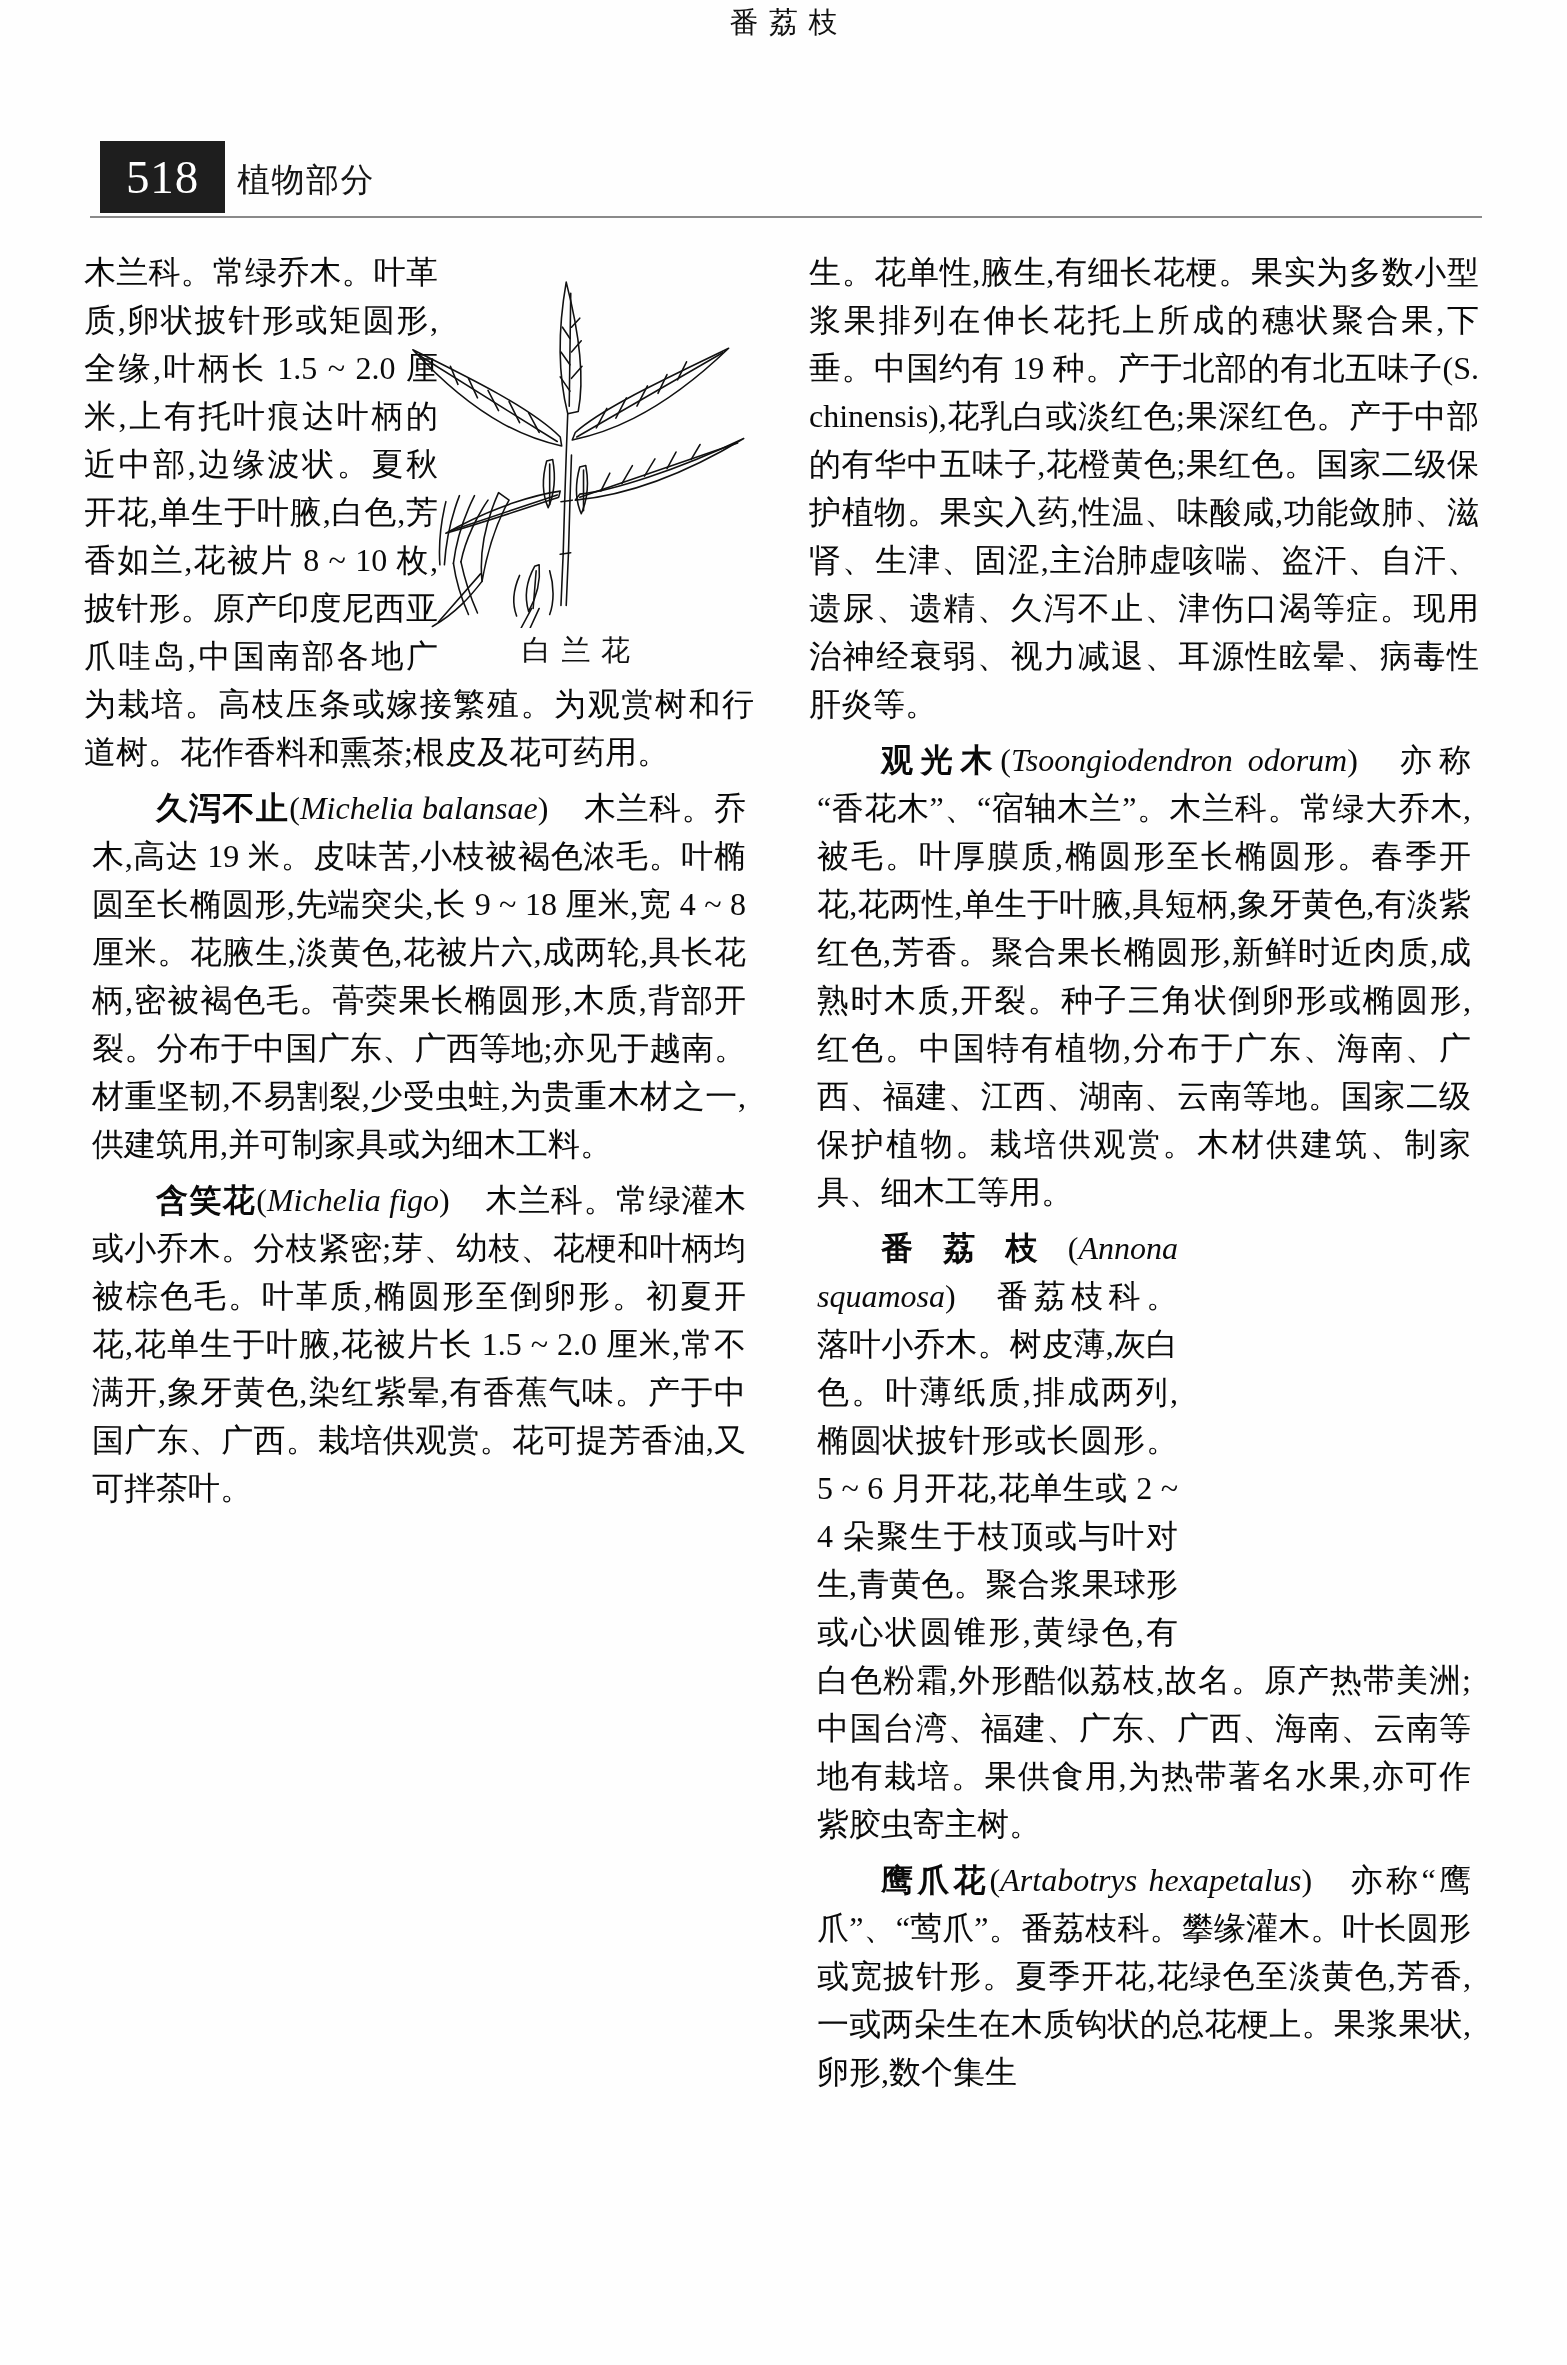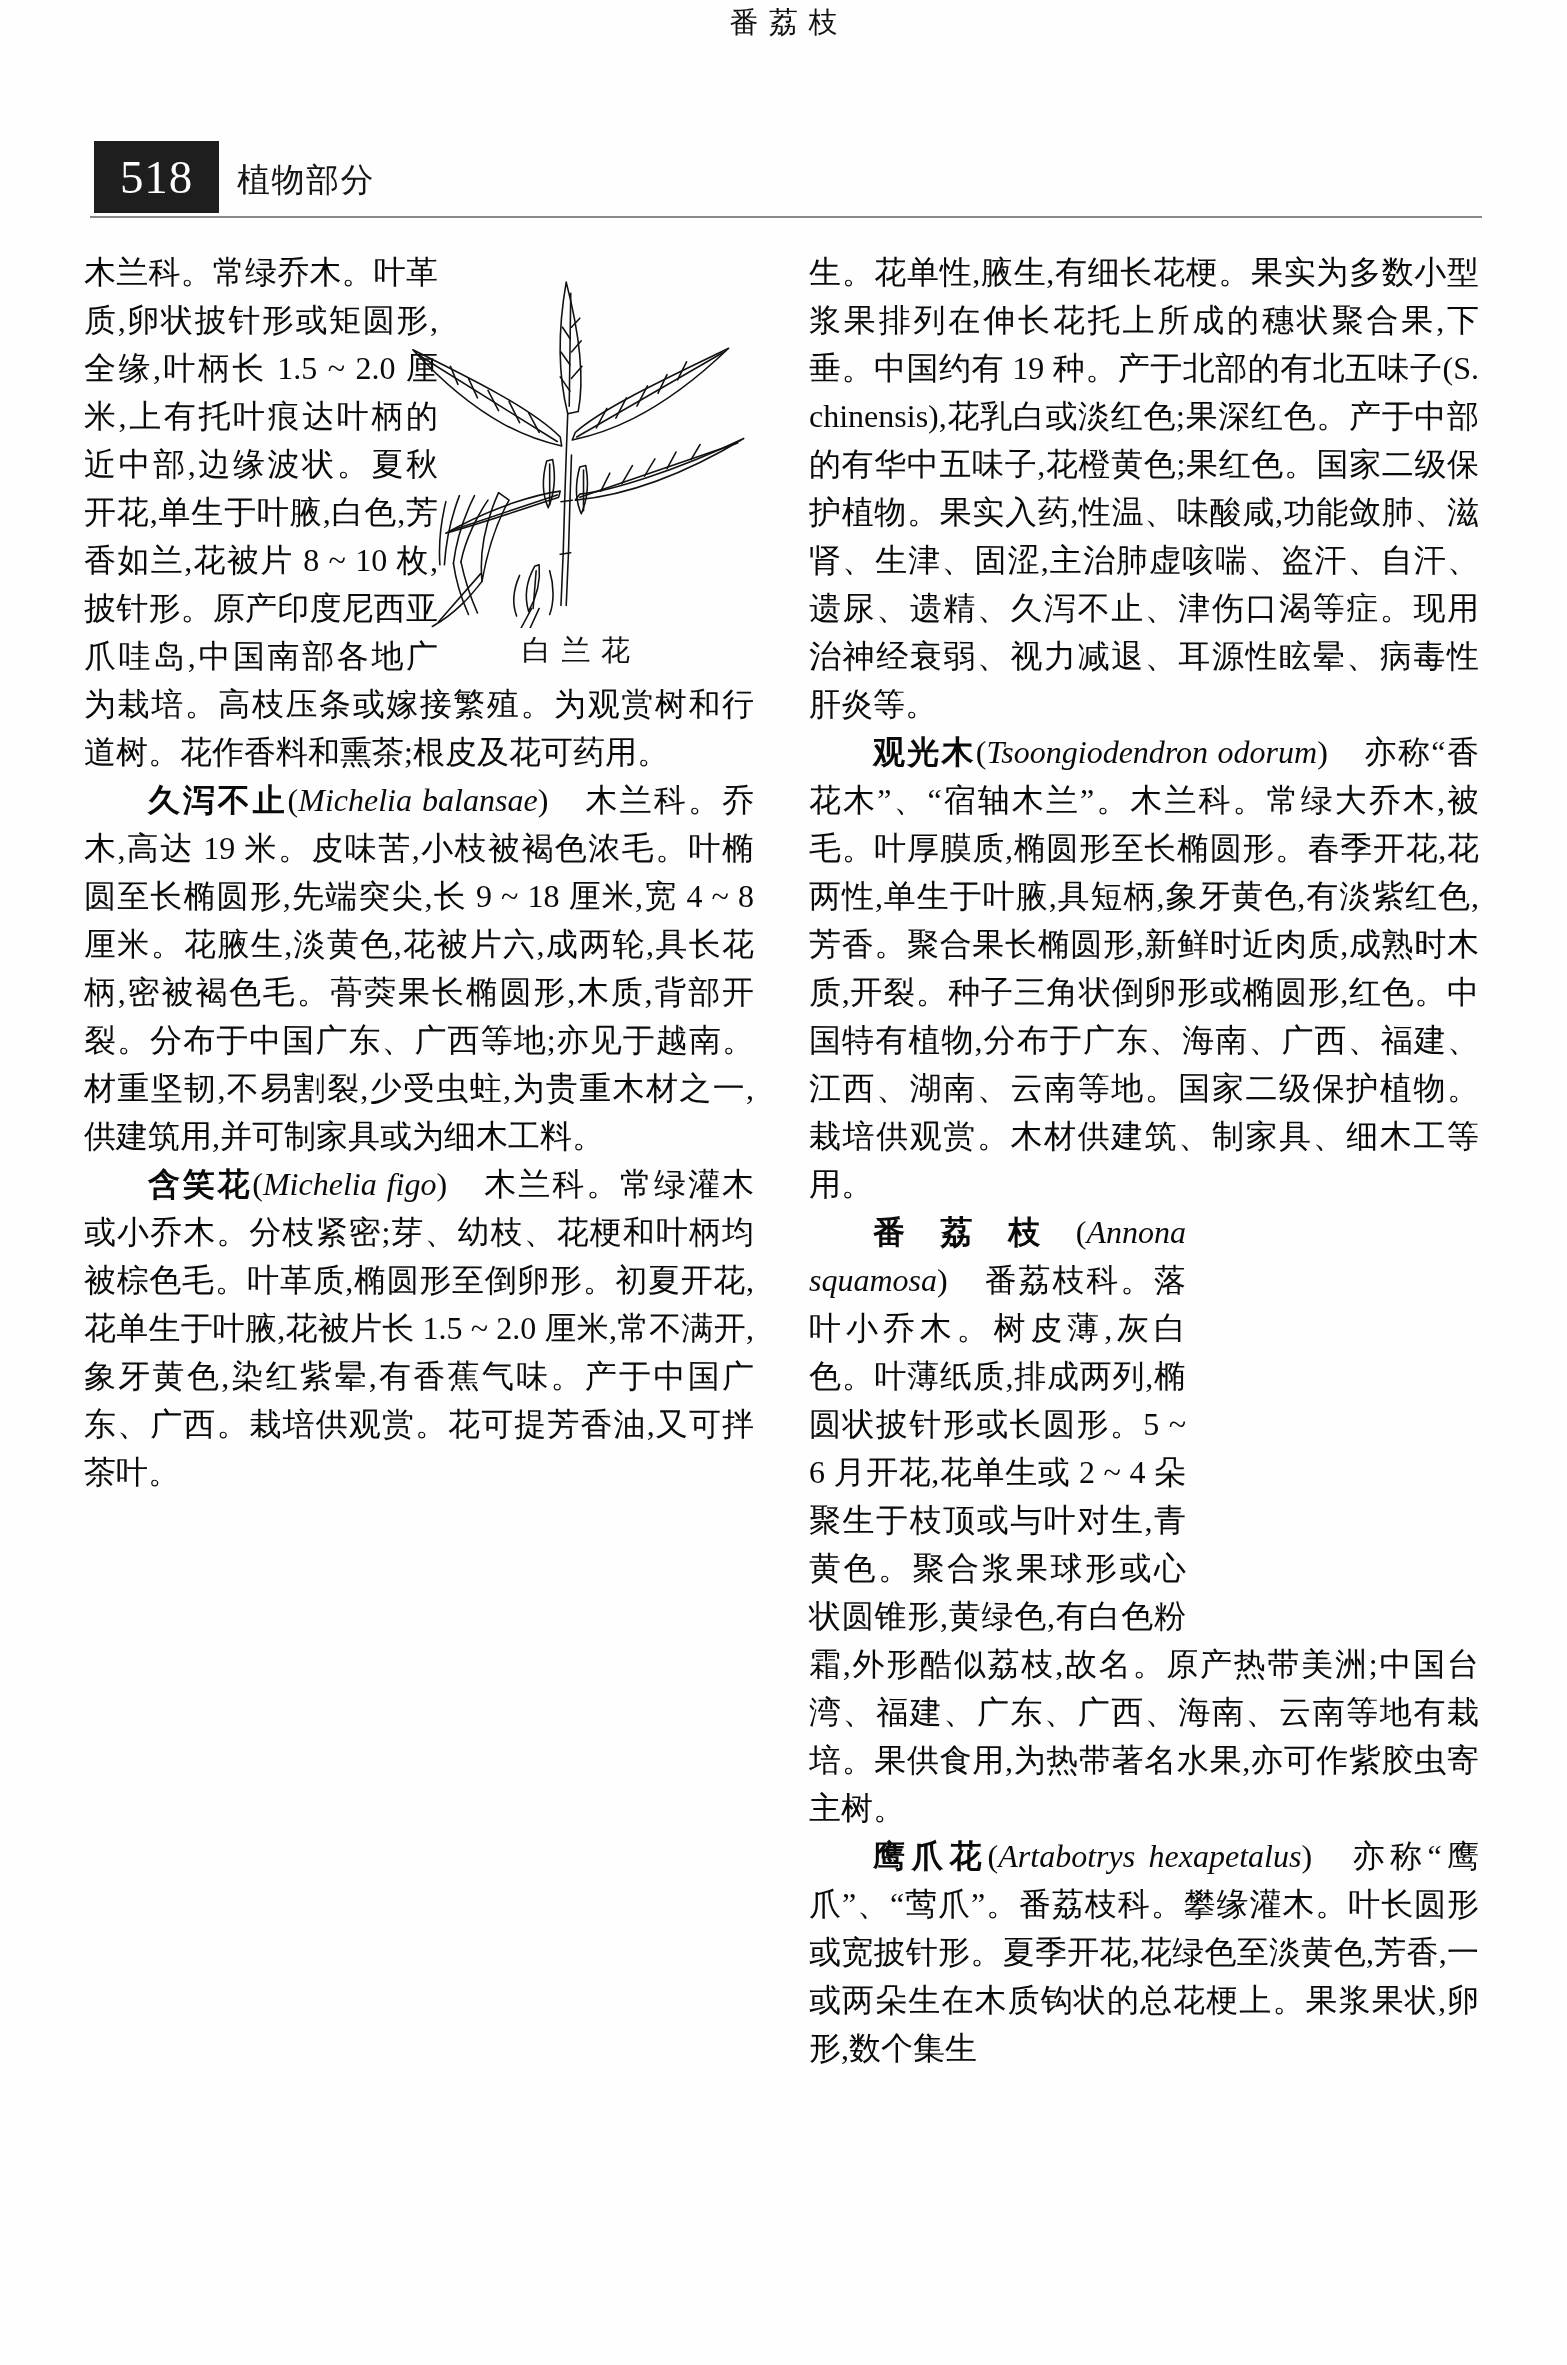--- a/index.html
+++ b/index.html
@@ -21,21 +21,21 @@
   
   .header {
     position: absolute;
     left: 90px;
     top: 141px;
     width: 1392px;
     height: 83px;
   }
   .page-number-box {
     position: absolute;
-    left: 4px;
+    left: 10px;
     top: 0;
     width: 125px;
     height: 72px;
     background: #1e1e1e;
     display: flex;
     align-items: center;
     justify-content: center;
   }
   .page-number-box span {
     color: #ffffff;
@@ -75,21 +75,21 @@
     letter-spacing: 0px;
   }
   .col-left  { left: 84px; }
   .col-right { left: 809px; }
 
   p.para {
     margin: 0;
     text-indent: 0;
   }
   p.entry {
-    margin: 0;
+    margin: 8px;
     text-indent: 2em;
   }
   .term {
     font-weight: bold;
     font-family: "DejaVu Sans", "Liberation Sans", sans-serif;
     letter-spacing: 0.8px;
   }
   .latin {
     font-style: italic;
     font-family: "Liberation Serif", "DejaVu Serif", serif;

